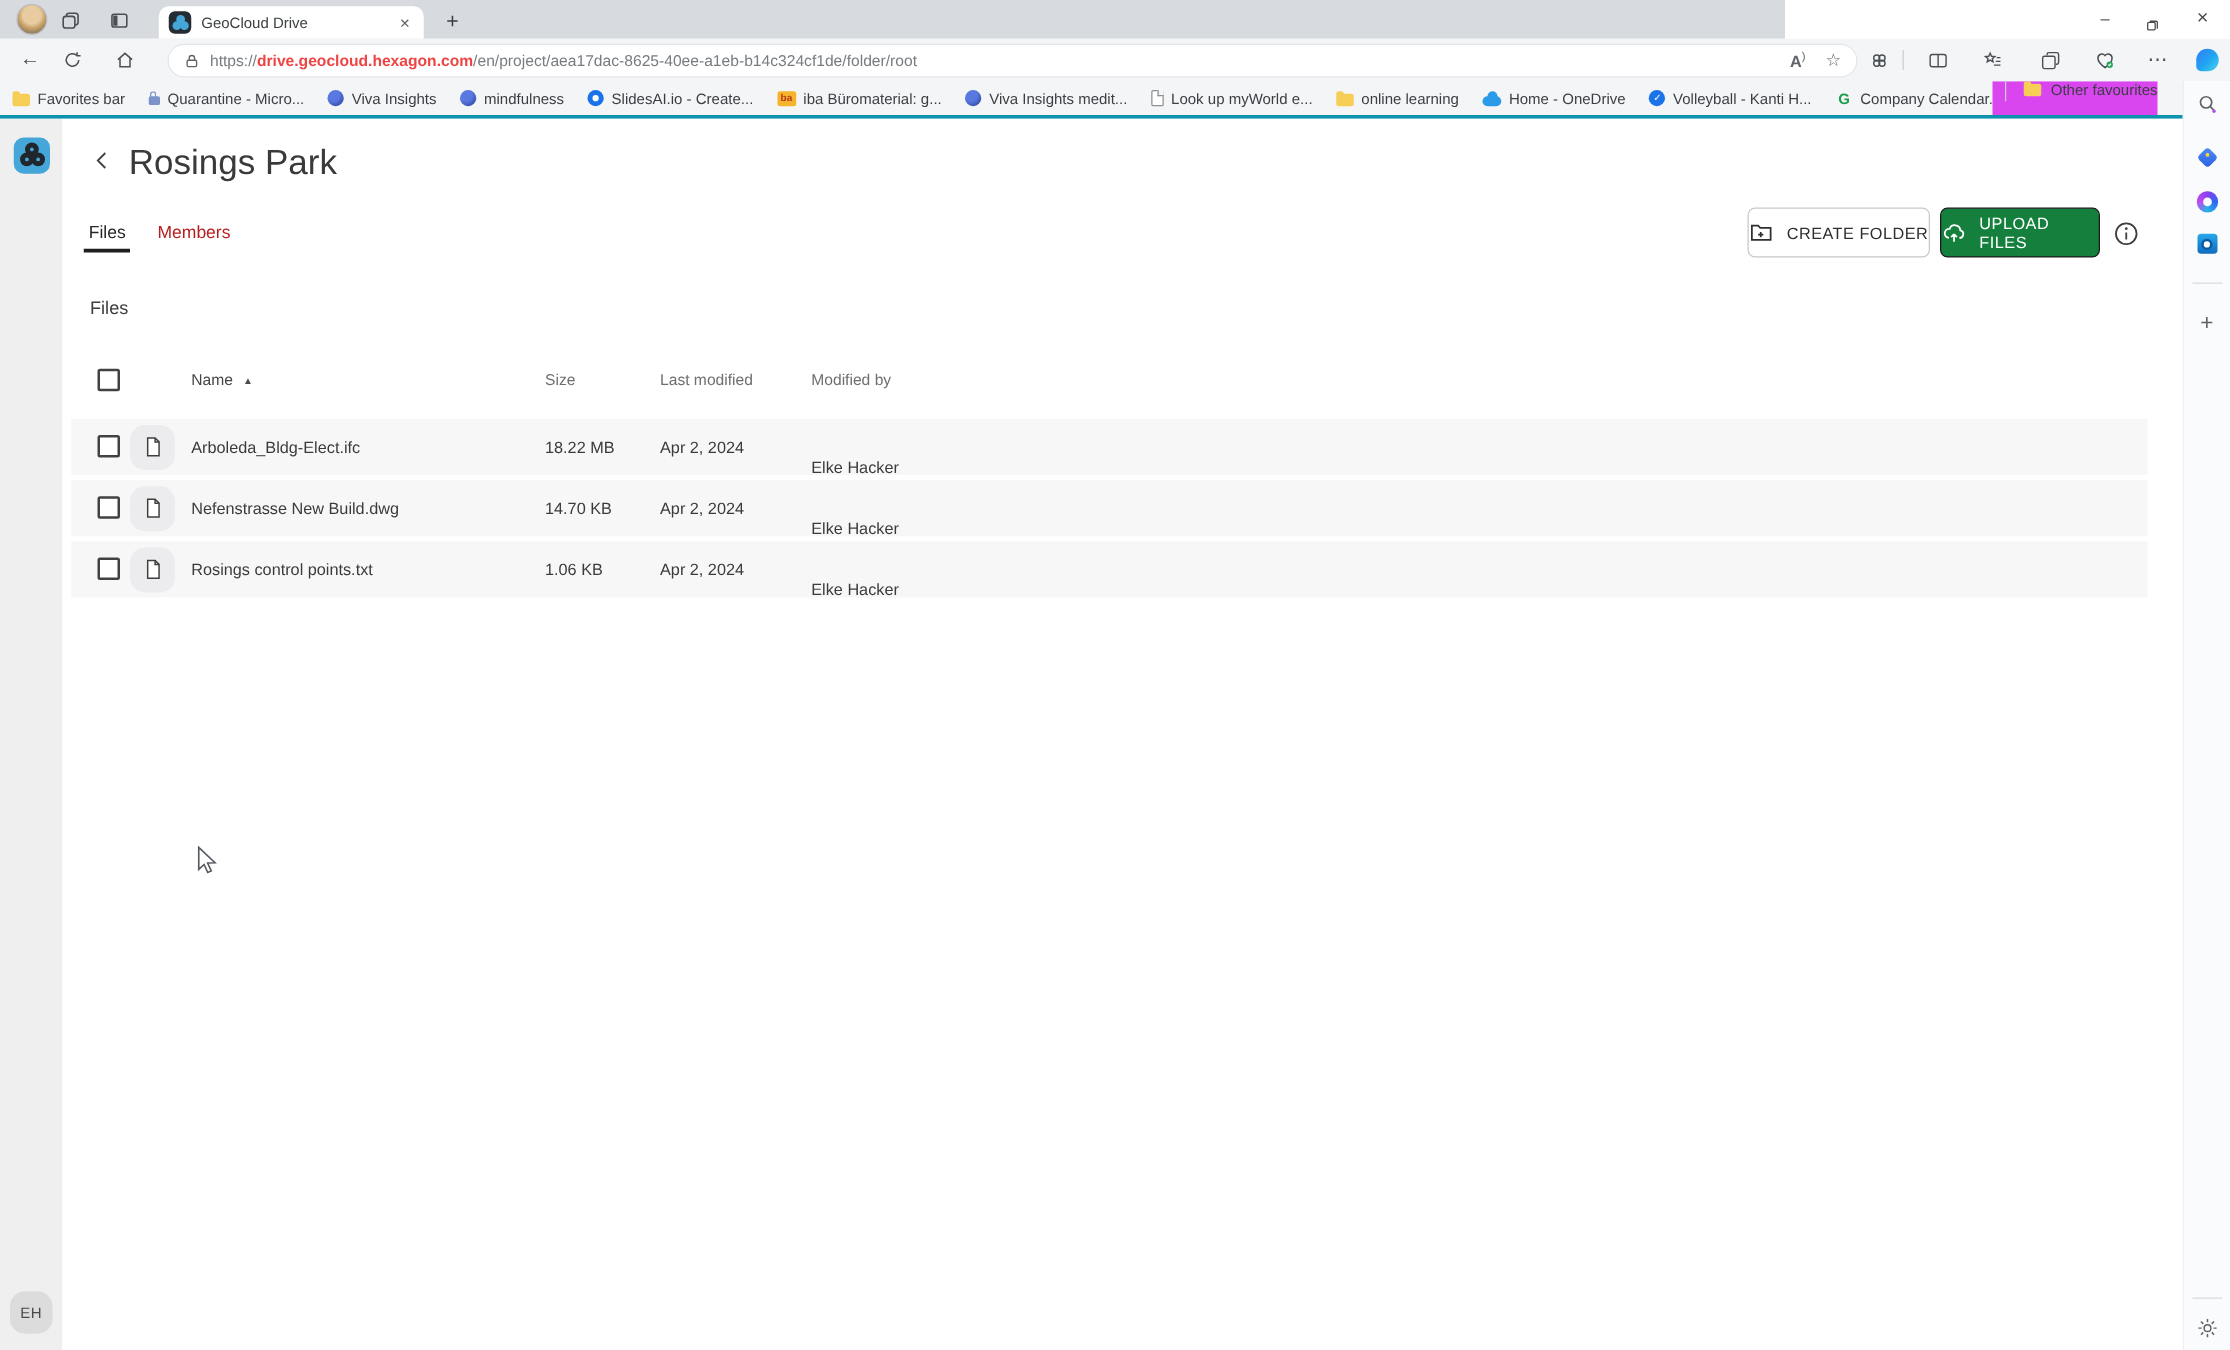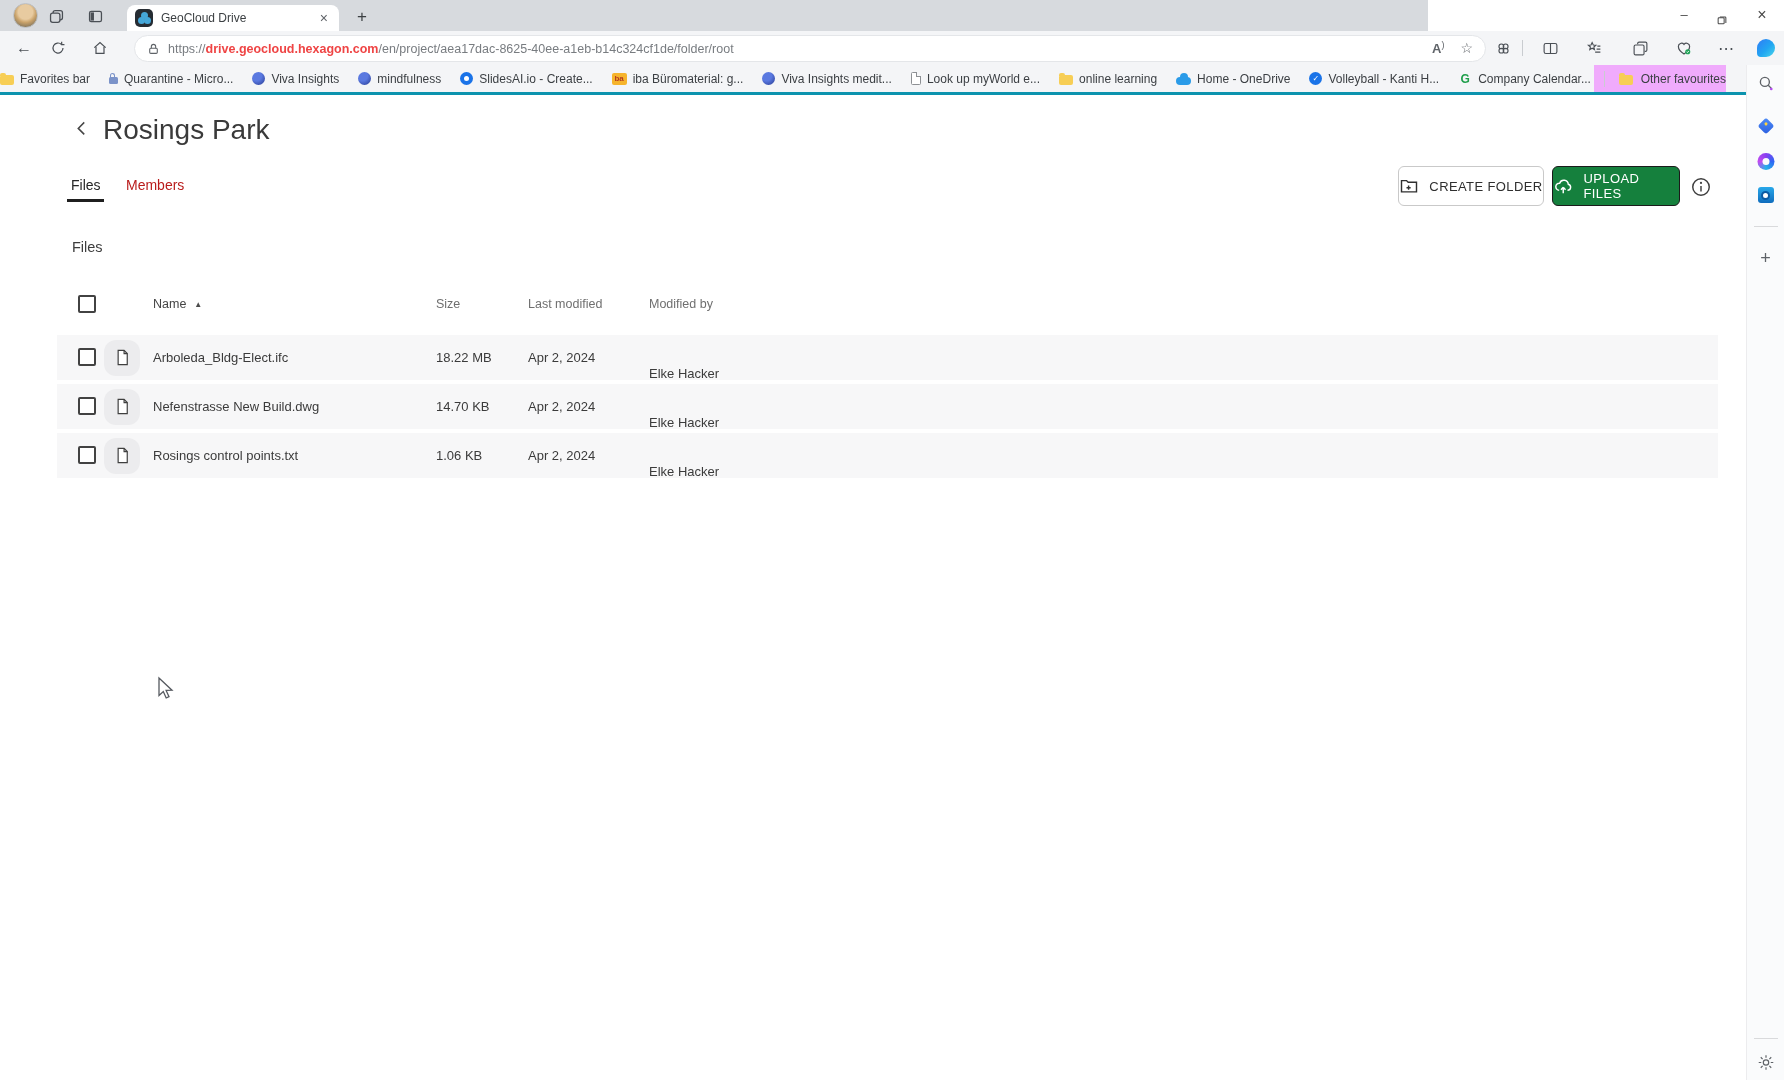--- a/index.html
+++ b/index.html
@@ -39,41 +39,41 @@
   .pill-right{display:flex;align-items:center;gap:16px;margin-left:10px;}
   .read-aloud{font-size:13px;color:#5f6368;font-weight:bold;}
   .read-aloud::after{content:")";font-size:9px;vertical-align:super;font-weight:normal;}
   .star-glyph{font-size:14px;color:#5f6368;}
   .tb-icon{position:absolute;top:7px;width:20px;height:20px;display:flex;align-items:center;justify-content:center;color:#4a4f55;}
   .tb-divider{position:absolute;top:9px;width:1px;height:16px;background:#c9ccd0;}
   .copilot-dot{width:18px;height:18px;border-radius:50% 50% 50% 4px;
     background:linear-gradient(135deg,#2f7cf6 0%,#21a6f2 55%,#49d6e9 100%);}
 
   .bookmarksbar{position:absolute;left:0;top:65px;width:1746px;height:27px;background:#f4f5f7;
-    display:flex;align-items:center;box-sizing:border-box;gap:19px;overflow:hidden;}
+    display:flex;align-items:center;padding-left:10px;box-sizing:border-box;gap:19px;overflow:hidden;}
   .bm{display:flex;align-items:center;gap:6px;flex:0 0 auto;}
   .bm-label{font-size:12px;color:#3b3f43;white-space:nowrap;}
   .bm-icon{width:14px;height:14px;flex:0 0 auto;position:relative;display:flex;align-items:center;justify-content:center;
     font-size:9px;font-weight:bold;}
   .ic-folder{width:14px;height:10px;background:#f7ce55;border-radius:2px;position:relative;margin-top:2px;}
   .ic-folder::before{content:"";position:absolute;left:0;top:-2px;width:6px;height:3px;background:#f7ce55;border-radius:2px 2px 0 0;}
   .ic-lock{width:9px;height:7px;background:#7b93c9;border-radius:1.5px;position:relative;margin-top:4px;}
   .ic-lock::before{content:"";position:absolute;left:1px;top:-4px;width:5px;height:5px;border:1.5px solid #7b93c9;
     border-bottom:none;border-radius:4px 4px 0 0;box-sizing:border-box;}
   .ic-viva{width:13px;height:13px;border-radius:50%;background:radial-gradient(circle at 35% 30%,#5a79e0 0 40%,#24378f 100%);}
   .ic-slides{width:13px;height:13px;border-radius:50%;background:#1a73e8;position:relative;}
   .ic-slides::after{content:"";position:absolute;left:4px;top:4px;width:5px;height:5px;border-radius:50%;background:#fff;}
   .ic-iba{width:15px;height:12px;background:#f6b42c;border-radius:2px;color:#b33a1f;font-size:8px;line-height:12px;text-align:center;}
   .ic-doc{width:10px;height:13px;background:#fff;border:1.2px solid #8d9094;border-radius:1.5px;box-sizing:border-box;position:relative;}
   .ic-doc::after{content:"";position:absolute;right:-1px;top:-1px;width:4px;height:4px;background:#f4f5f7;border-left:1.2px solid #8d9094;border-bottom:1.2px solid #8d9094;}
   .ic-cloud{width:15px;height:8px;background:#2a9be8;border-radius:6px;position:relative;margin-top:4px;}
   .ic-cloud::before{content:"";position:absolute;left:4px;top:-4px;width:8px;height:8px;border-radius:50%;background:#2a9be8;}
   .ic-check{width:13px;height:13px;border-radius:50%;background:#1a73e8;color:#fff;font-size:8px;line-height:13px;text-align:center;}
   .ic-g{color:#1e9e4a;font-size:12px;font-weight:bold;}
-  .bm-right{position:absolute;right:20px;top:0;height:27px;display:flex;align-items:center;gap:8px;background:#f0abfc;padding-left:10px;}
+  .bm-right{position:absolute;right:20px;top:0;height:27px;display:flex;gap:8px;background:#d946ef;padding-left:10px;}
   .bm-sep{width:1px;height:16px;background:#c9ccd0;margin-right:6px;}
 
   
   .rail{position:absolute;right:0;top:65px;width:38px;height:1015px;background:#fafbfc;border-left:1px solid #ececee;box-sizing:border-box;}
   .rail-item{position:absolute;left:50%;transform:translateX(-50%);display:flex;align-items:center;justify-content:center;}
   .rail-divider{position:absolute;left:7px;width:24px;height:1px;background:#d9dadc;}
   .m365-donut{width:17px;height:17px;border-radius:50%;background:conic-gradient(#8a3ff0,#2f66f4,#25b2e8,#c24af0,#8a3ff0);position:relative;}
   .m365-donut::after{content:"";position:absolute;left:5px;top:5px;width:7px;height:7px;border-radius:50%;background:#fafbfc;}
   .outlook-sq{width:16px;height:16px;border-radius:3px;background:linear-gradient(180deg,#28a8ea,#0f6cbd);position:relative;}
   .outlook-sq::after{content:"";position:absolute;left:3.5px;top:3.5px;width:9px;height:9px;border-radius:50%;background:#fff;
@@ -352,20 +352,28 @@
       <circle cx="12" cy="12" r="3.4"></circle>
       <path d="M12 2.8v3.2M12 18v3.2M2.8 12H6M18 12h3.2M5.4 5.4l2.3 2.3M16.3 16.3l2.3 2.3M18.6 5.4l-2.3 2.3M7.7 16.3l-2.3 2.3"></path>
     </g>
       </svg>
   </div>
 </div>
 
 <div class="page">
   <div class="teal-line"></div>
 
+  <div class="app-sidebar">
+    <div class="app-logo">
+        <i></i>
+        <i></i>
+        <i></i>
+      </div>
+    <div class="eh-avatar">EH</div>
+  </div>
 
   <div class="main">
     <div class="back-chevron">
       <svg width="18" height="18" viewBox="0 0 24 24">
           <path d="M15 4.5 7 12.5l8 8" fill="none" stroke="#454545" stroke-width="2"></path>
         </svg>
     </div>
     <div class="page-title">Rosings Park</div>
 
     <div class="nav-tab active" style="left:21px;">Files</div>

